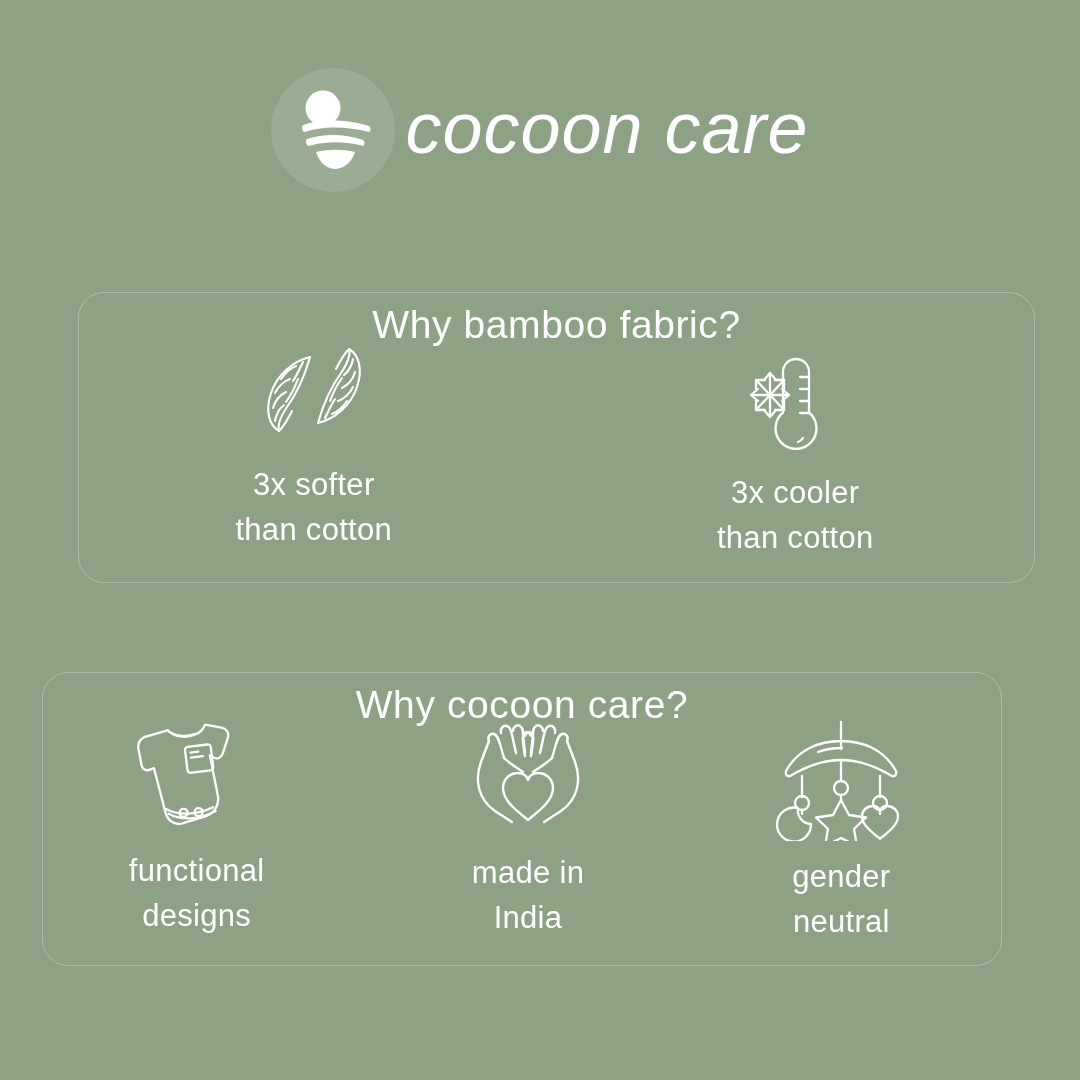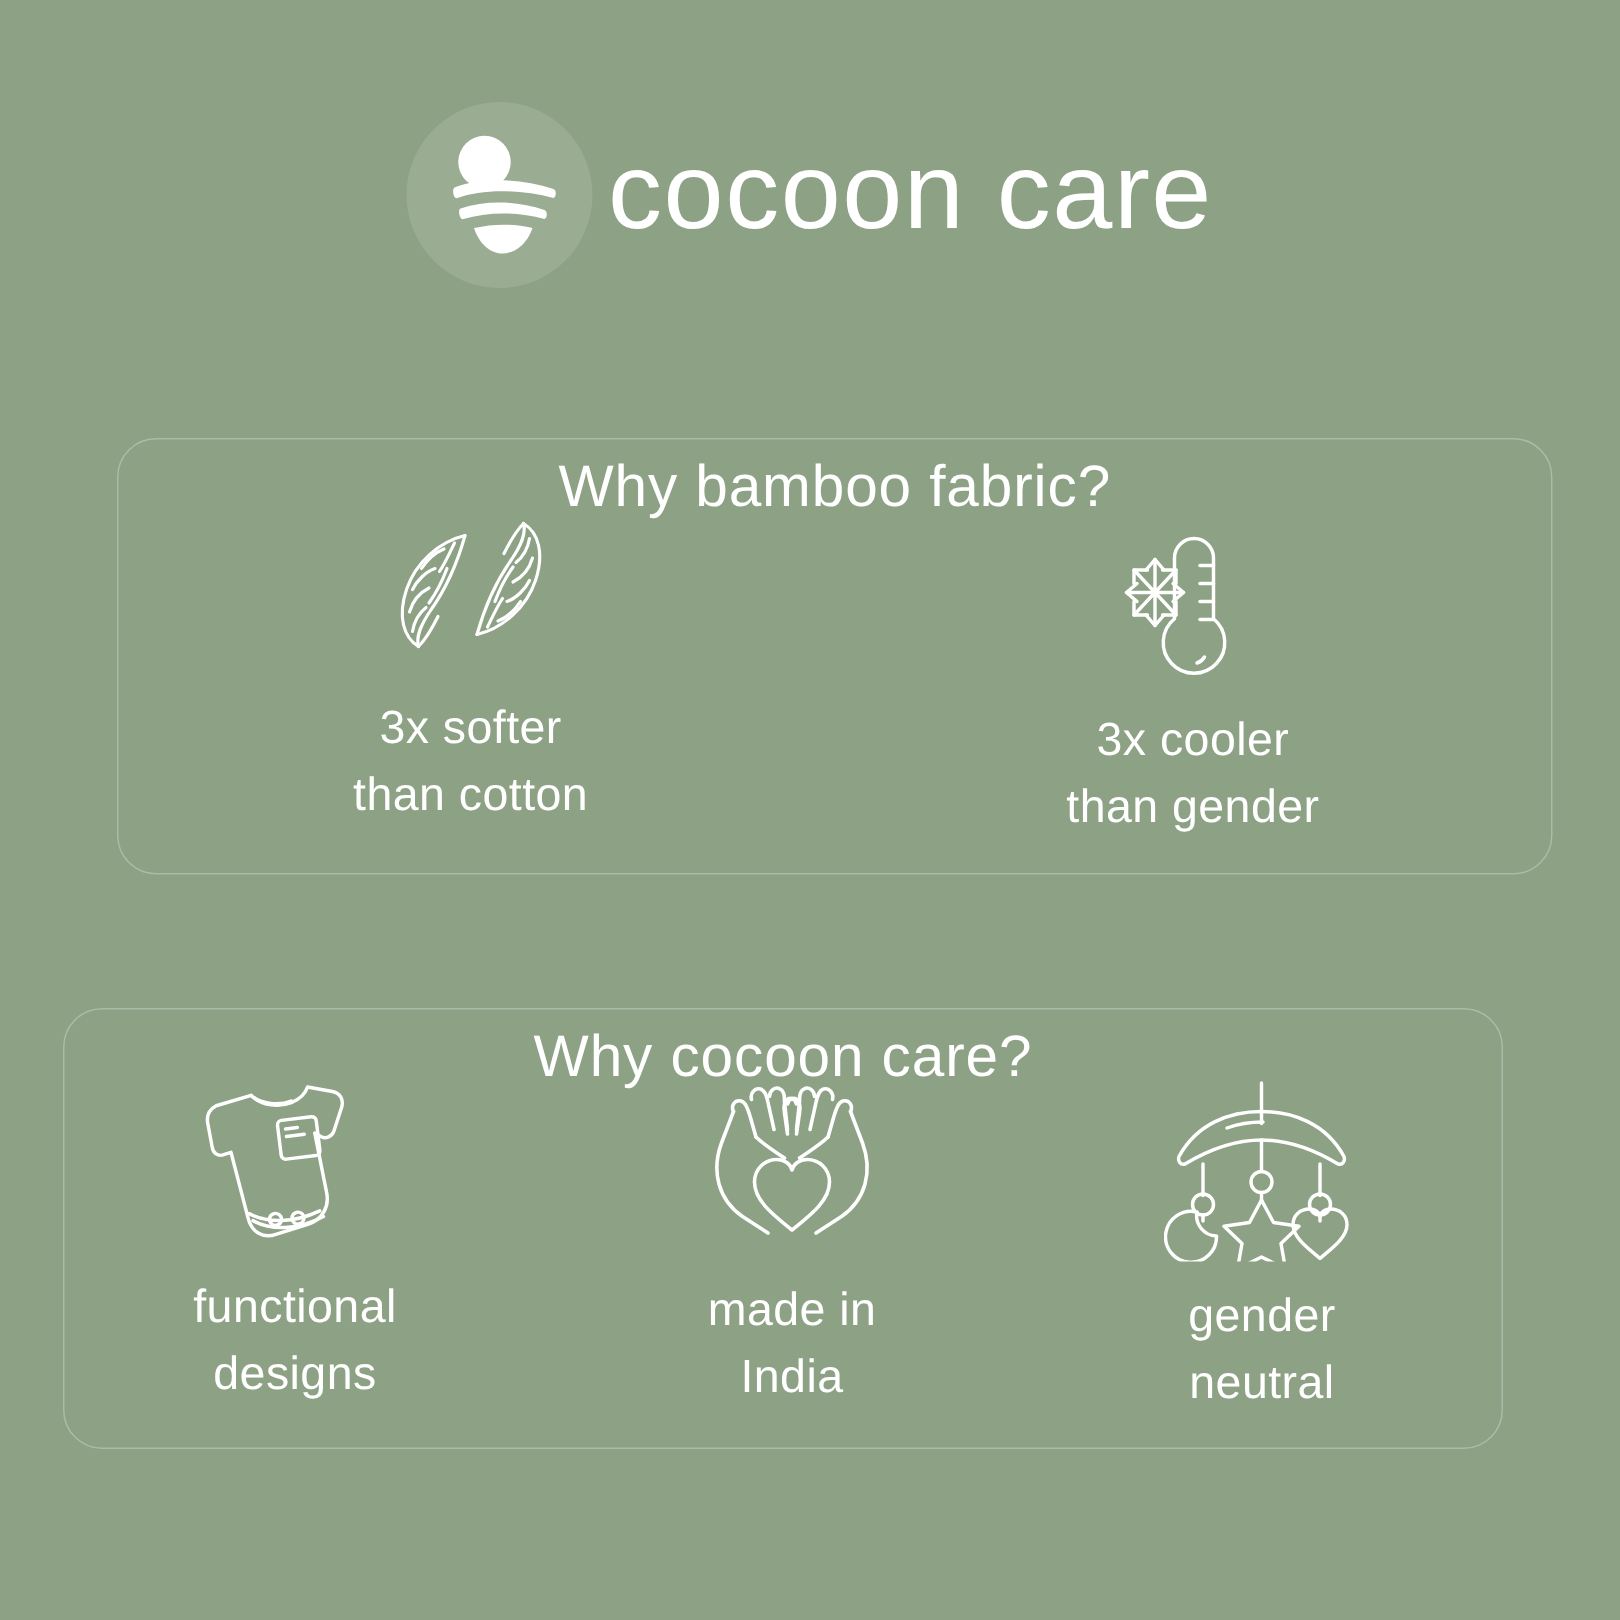--- a/index.html
+++ b/index.html
@@ -9,21 +9,21 @@
     font-family: "Liberation Sans", sans-serif;
     color: #ffffff;
     overflow: hidden;
     position: relative;
   }
   .page { position:relative; width:1080px; height:1080px; }
 
   
   .header {
     position:absolute; left:0; top:68px; width:1080px;
-    display:flex; align-items:center; justify-content:center; gap:10px;
+    display:flex; align-items:center; justify-content:center; gap:10px;font-style:italic;
   }
   .logo-mark {
     width:124px; height:124px; border-radius:50%;
     background:#9aad92;
     display:flex; align-items:center; justify-content:center;
     flex:0 0 auto;
   }
   .logo-mark svg { display:block; }
   .wordmark {
     font-size:72px; font-weight:300; letter-spacing:1px;
@@ -156,21 +156,21 @@
               <path d="M11 50 l7 -6 M11 50 l7 6"></path>
               <path d="M49 50 l-7 -6 M49 50 l-7 6"></path>
               <path d="M16 35 l0 9 M16 35 l9 0"></path>
               <path d="M44 65 l0 -9 M44 65 l-9 0"></path>
               <path d="M16 65 l9 0 M16 65 l0 -9"></path>
               <path d="M44 35 l-9 0 M44 35 l0 9"></path>
             </g>
           </svg>
         </div>
         <div class="col-label">3x cooler
-than gender</div>
+than cotton</div>
       </div>
 
 
     </div>
   </div>
 
   <div class="card card-2">
     <div class="card-title">Why cocoon care?</div>
     <div class="cols">
 

